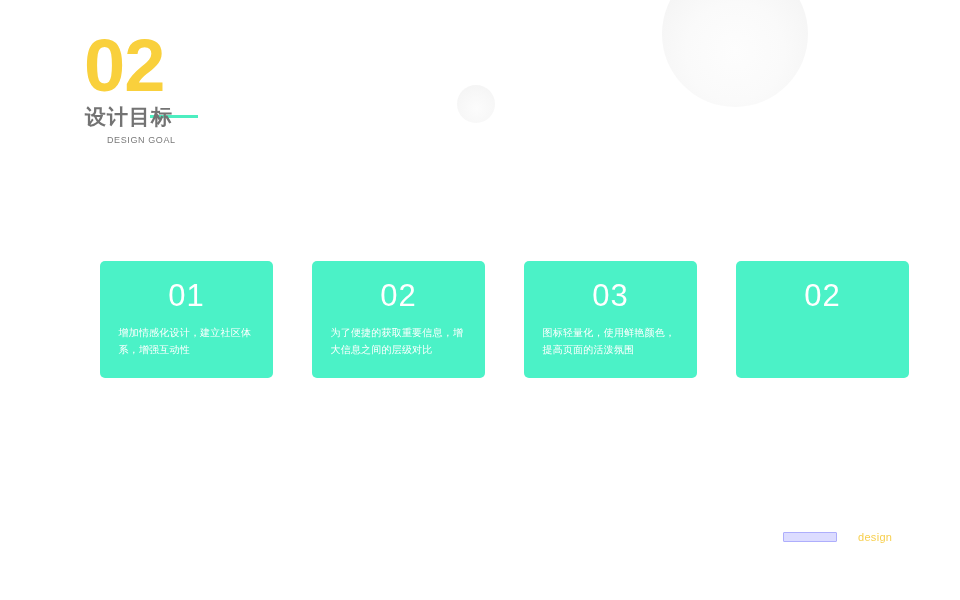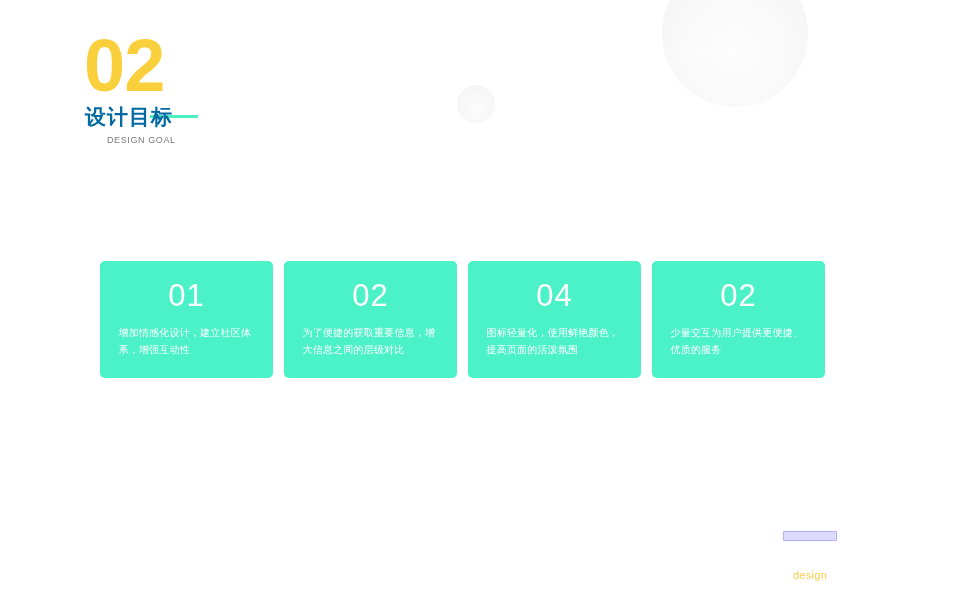--- a/index.html
+++ b/index.html
@@ -73,21 +73,21 @@
     height: 26px;
   }
 
   #title-cn {
     position: absolute;
     left: 1px;
     top: 0;
     font-size: 21px;
     font-weight: bold;
     letter-spacing: 1px;
-    color: #0369a1;
+    color: #737373;
     line-height: 26px;
     z-index: 2;
     white-space: nowrap;
   }
 
   #title-rule {
     position: absolute;
     left: 66px;
     top: 11px;
     width: 48px;
@@ -105,21 +105,21 @@
     line-height: 12px;
     white-space: nowrap;
   }
 
   
   #cards {
     position: absolute;
     left: 100px;
     top: 261px;
     display: flex;
-    gap: 11px;
+    gap: 39px;
   }
 
   .card {
     width: 173px;
     height: 117px;
     background: #4bf2c7;
     border-radius: 5px;
     display: flex;
     flex-direction: column;
     align-items: center;
@@ -144,22 +144,21 @@
     letter-spacing: 0.2px;
   }
 
   
   #footer {
     position: absolute;
     left: 783px;
     top: 531px;
     display: flex;
     align-items: center;
-    gap: 28px;
-    flex-direction: column;
+    gap: 21px;
   }
 
   #footer-bar {
     width: 54px;
     height: 10px;
     border: 1.5px solid #aeaefc;
     background: #dcdcff;
     border-radius: 1px;
   }
 
@@ -193,27 +192,26 @@
       <div class="card-number">01</div>
       <div class="card-text">增加情感化设计，建立社区体系，增强互动性</div>
     </div>
 
     <div class="card">
       <div class="card-number">02</div>
       <div class="card-text">为了便捷的获取重要信息，增大信息之间的层级对比</div>
     </div>
 
     <div class="card">
-      <div class="card-number">04</div>
+      <div class="card-number">03</div>
       <div class="card-text">图标轻量化，使用鲜艳颜色，提高页面的活泼氛围</div>
     </div>
 
     <div class="card">
       <div class="card-number">02</div>
-      <div class="card-text">少量交互为用户提供更便捷、优质的服务</div>
     </div>
 
   </div>
 
   <div id="footer">
     <div id="footer-bar"></div>
     <div id="footer-label">design</div>
   </div>
 
 </div>

